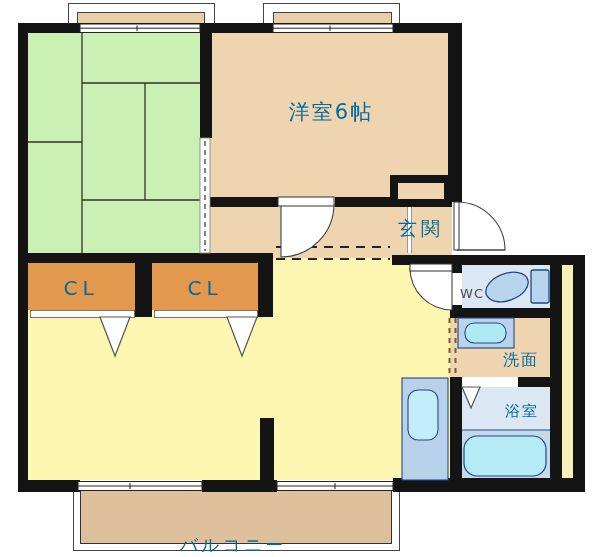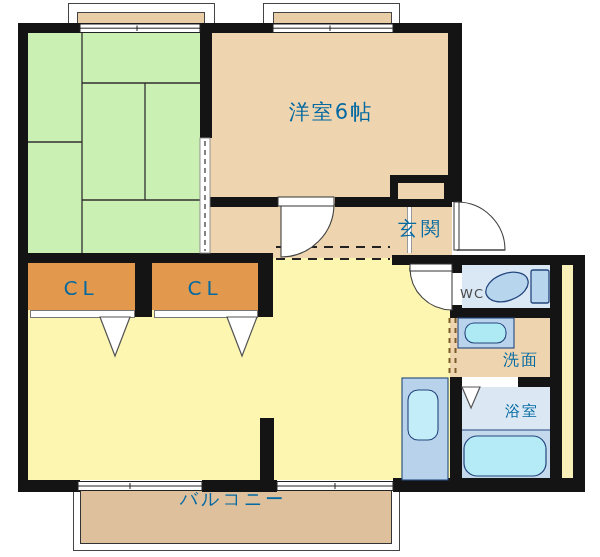--- a/index.html
+++ b/index.html
@@ -154,15 +154,15 @@
     </g>
   </svg>
 
   <div class="lbl" style="left:331px;top:112px;font-size:21px;">洋室6帖</div>
   <div class="lbl" style="left:421px;top:229px;font-size:19px;letter-spacing:4px;">玄関</div>
   <div class="lbl" style="left:81px;top:288px;font-size:20px;letter-spacing:5px;">CL</div>
   <div class="lbl" style="left:205px;top:288px;font-size:20px;letter-spacing:5px;">CL</div>
   <div class="lbl" style="left:472px;top:293px;font-size:13px;color:#4a4a4a;letter-spacing:1px;">WC</div>
   <div class="lbl" style="left:521px;top:360px;font-size:16px;">洗面</div>
   <div class="lbl" style="left:506px;top:411px;font-size:15px;margin-left:16px;">浴室</div>
-  <div class="lbl" style="left:233px;top:499px;font-size:18px;letter-spacing:3px;">バルコニー</div>
+  <div class="lbl" style="left:233px;top:545px;font-size:18px;letter-spacing:3px;">バルコニー</div>
 
 </div>
 
 </body></html>

